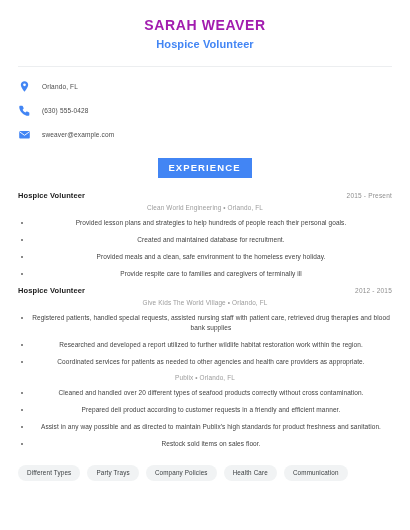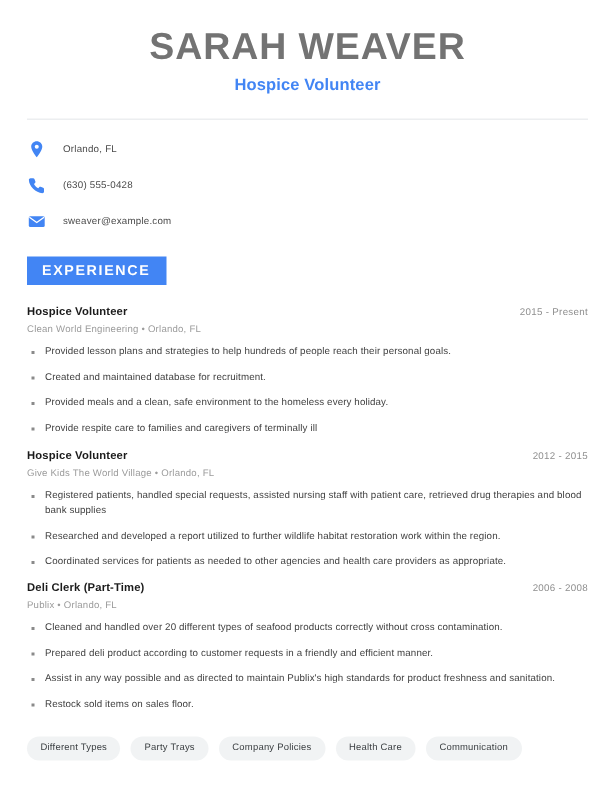--- a/index.html
+++ b/index.html
@@ -20,24 +20,24 @@
     overflow: hidden;
     position: relative;
   }
 
   
   .header {
     padding-top: 17px;
     text-align: center;
   }
   .full-name {
-    font-size: 25px;
+    font-size: 14px;
     font-weight: bold;
     letter-spacing: 0.6px;
-    color: #737373;
+    color: #a21caf;
     line-height: 1.15;
   }
   .job-title {
     margin-top: 5px;
     font-size: 11px;
     font-weight: bold;
     color: #4285f4;
     letter-spacing: 0.1px;
   }
 
@@ -66,21 +66,21 @@
     justify-content: center;
   }
   .contact-icon svg { display: block; }
   .contact-text {
     font-size: 6.5px;
     color: #4a4a4a;
     letter-spacing: 0.15px;
   }
 
   
-  .section { margin-top: 16px; }
+  .section { margin-top: 16px; text-align: center; }
   .section-badge {
     display: inline-block;
     background: #4285f4;
     color: #ffffff;
     font-size: 9.5px;
     font-weight: bold;
     letter-spacing: 1.1px;
     padding: 5px 11px 5px 10px;
     line-height: 1;
   }
@@ -224,24 +224,20 @@
         </div>
         <div class="job-company">Give Kids The World Village  •  Orlando, FL</div>
         <ul class="bullets">
           <li>Registered patients, handled special requests, assisted nursing staff with patient care, retrieved drug therapies and blood bank supplies</li>
           <li>Researched and developed a report utilized to further wildlife habitat restoration work within the region.</li>
           <li>Coordinated services for patients as needed to other agencies and health care providers as appropriate.</li>
         </ul>
       </div>
 
       <div class="job">
-        <div class="job-head">
-          <span class="job-role">Deli Clerk (Part-Time)</span>
-          <span class="job-dates">2006 - 2008</span>
-        </div>
         <div class="job-company">Publix  •  Orlando, FL</div>
         <ul class="bullets">
           <li>Cleaned and handled over 20 different types of seafood products correctly without cross contamination.</li>
           <li>Prepared deli product according to customer requests in a friendly and efficient manner.</li>
           <li>Assist in any way possible and as directed to maintain Publix's high standards for product freshness and sanitation.</li>
           <li>Restock sold items on sales floor.</li>
         </ul>
       </div>
 
     </div>

